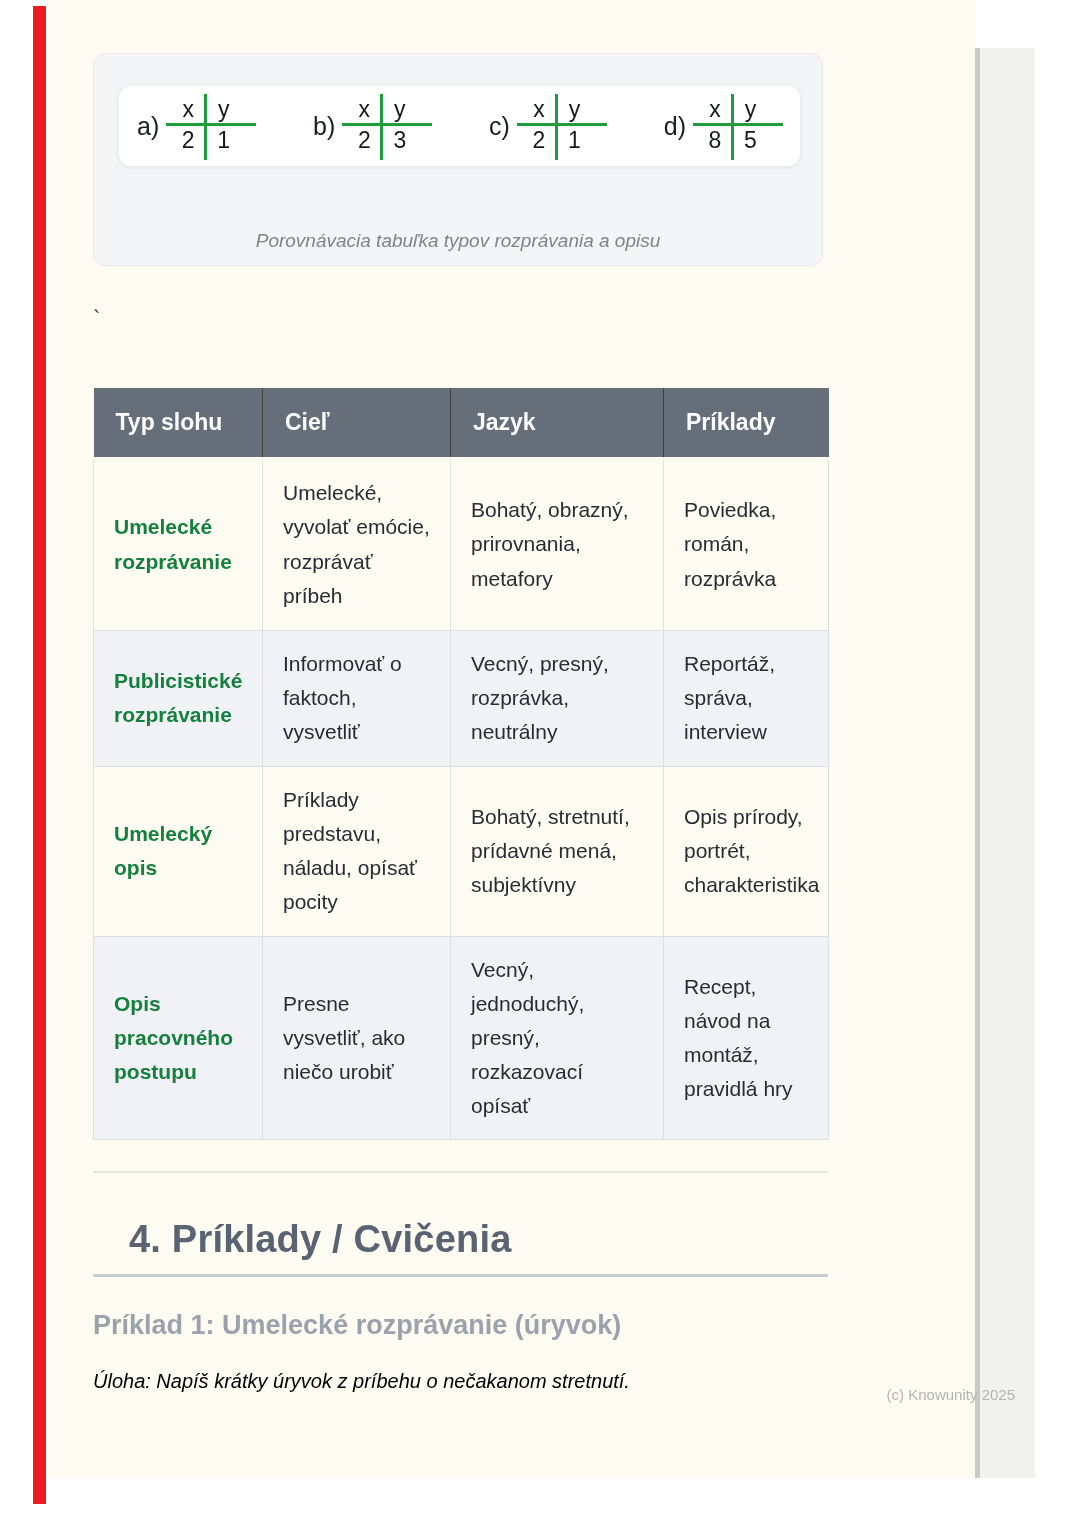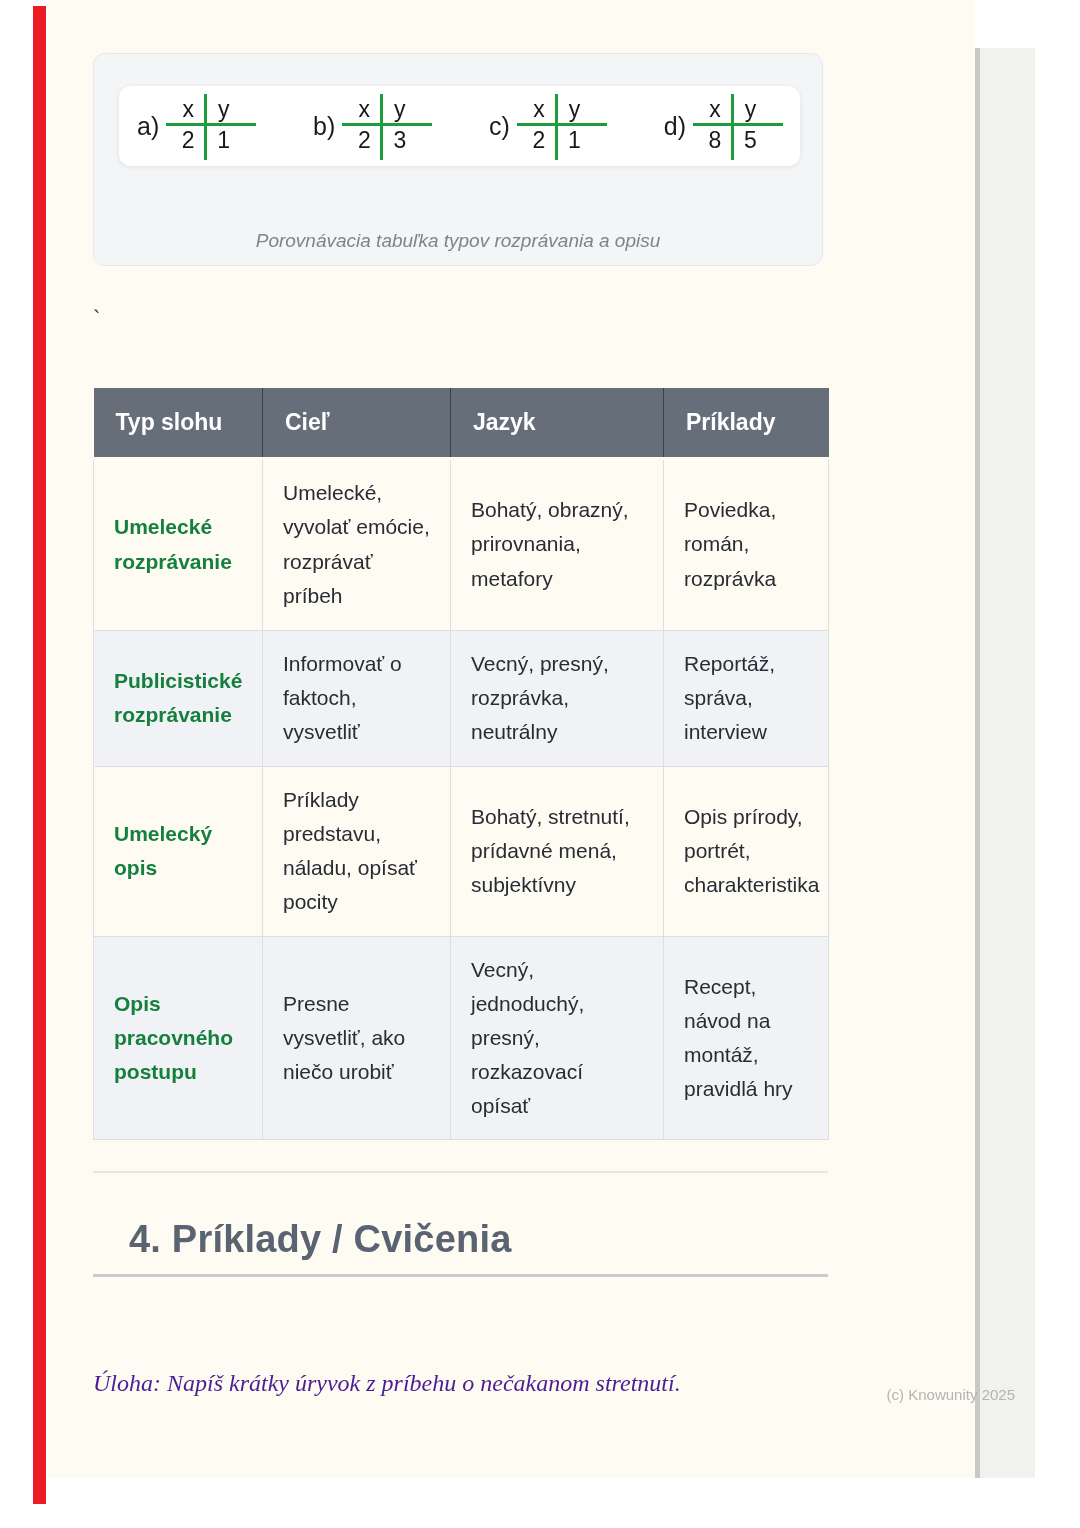--- a/index.html
+++ b/index.html
@@ -52,21 +52,21 @@
   .doc-table tbody tr:nth-child(1) { height:172px; }
   .doc-table tbody tr:nth-child(2) { height:136px; }
   .doc-table tbody tr:nth-child(3) { height:170px; }
   .doc-table tbody tr:nth-child(4) { height:200px; }
 
   .divider-thin { position:absolute; left:45px; top:1171px; width:735px; height:2px; background:#e8e6dd; }
   .section-heading { position:absolute; left:45px; top:1218px; font-size:38px; font-weight:700;
                      color:#5a6371; letter-spacing:.2px;margin-left:36px; }
   .heading-rule { position:absolute; left:45px; top:1274px; width:735px; height:3px; background:#c9cbcf; }
   .sub-heading { position:absolute; left:45px; top:1310px; font-size:27px; font-weight:700; color:#9ba2ac; }
-  .task-line { position:absolute; left:45px; top:1370px; font-size:24px; font-style:italic; color:#4c1d95;font-family:Liberation Serif, serif; }
+  .task-line { position:absolute; left:45px; top:1370px; font-size:20px; font-style:italic; color:#000000; }
 
   .footer { position:absolute; left:700px; top:1386px; width:315px; text-align:right;
             font-size:15px; color:#b4b4b2; z-index:5; }
 </style>
 </head>
 <body>
 
 <div class="canvas">
 
   <div class="page">
@@ -172,20 +172,21 @@
             <td>Recept, návod na montáž, pravidlá hry</td>
           </tr>
         </tbody>
     </table>
 
     <div class="divider-thin"></div>
 
     <h2 class="section-heading">4. Príklady / Cvičenia</h2>
     <div class="heading-rule"></div>
 
+    <h3 class="sub-heading">Príklad 1: Umelecké rozprávanie (úryvok)</h3>
 
     <p class="task-line">Úloha: Napíš krátky úryvok z príbehu o nečakanom stretnutí.</p>
   </div>
 
   <div class="red-bar"></div>
   <div class="gutter"></div>
   <div class="scrollbar"></div>
 
   <div class="footer">(c) Knowunity 2025</div>
 </div>

